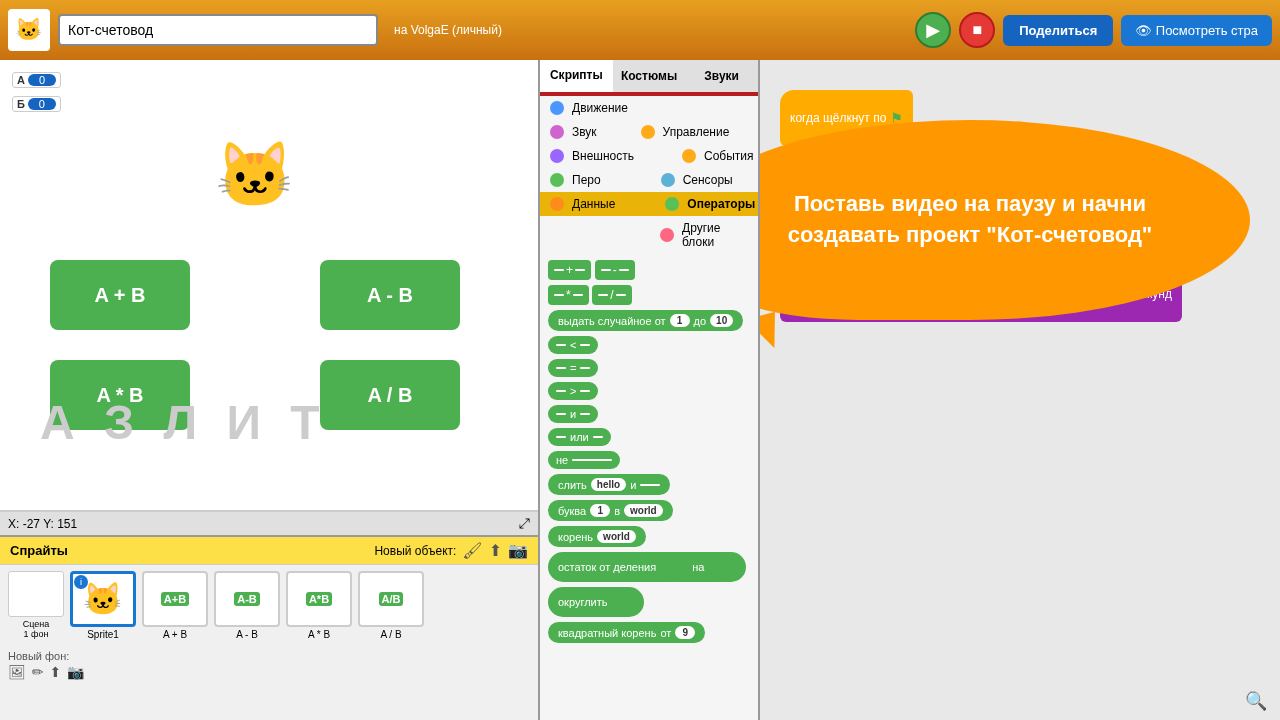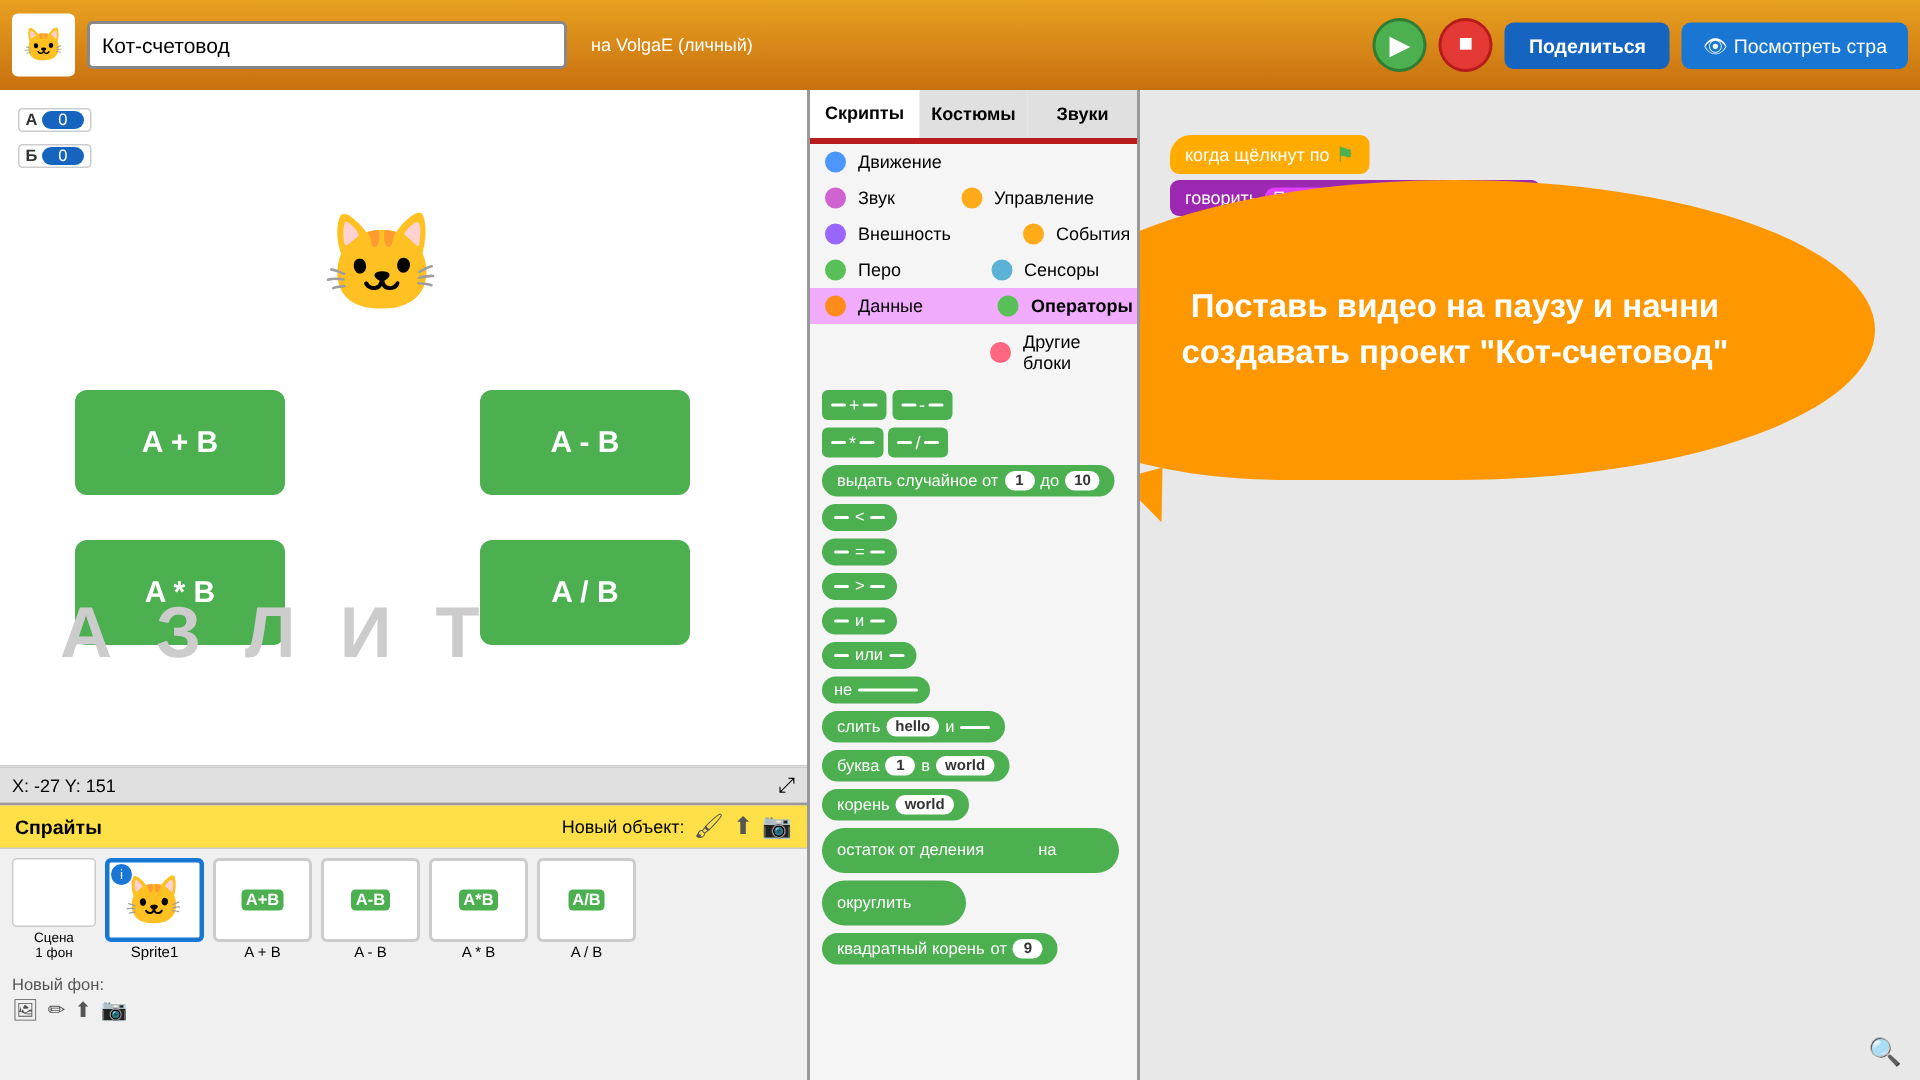--- a/index.html
+++ b/index.html
@@ -135,21 +135,21 @@
       background: #e0e0e0; border: none; font-weight: bold;
     }
     .block-tab.active { background: #fff; border-bottom: 2px solid #fff; }
 
     #categories-list { display: flex; flex-direction: column; width: 100%; }
     .cat-item {
       display: flex; align-items: center; gap: 8px; padding: 5px 10px;
       cursor: pointer; font-size: 12px;
     }
     .cat-dot { width: 14px; height: 14px; border-radius: 50%; flex-shrink: 0; }
-    .cat-item.active { background: #f0abfc; }
+    .cat-item.active { background: #eab308; }
 
     #blocks-list { padding: 6px 8px; display: flex; flex-direction: column; gap: 5px; overflow-y: auto; }
 
     .block-row { display: flex; align-items: center; }
     .scratch-block {
       display: inline-flex; align-items: center; gap: 4px;
       background: #4caf50; color: #fff; border-radius: 18px;
       padding: 4px 10px; font-size: 11px; cursor: pointer; white-space: nowrap;
     }
 
@@ -175,21 +175,21 @@
       flex: 1; background: #e8e8e8; position: relative; overflow: hidden;
     }
 
     
     #script-canvas {
       position: absolute; top: 30px; left: 20px;
       display: flex; flex-direction: column; gap: 4px;
     }
     .script-block {
       display: flex; align-items: center; gap: 4px;
-      padding: 5px 10px; border-radius: 6px; font-size: 12px; color: #fff;
+      padding: 20px 10px; border-radius: 6px; font-size: 12px; color: #fff;
       white-space: nowrap; cursor: pointer; width: fit-content;
     }
     .script-block.hat { background: #ffab00; border-top-left-radius: 14px; border-top-right-radius: 6px; }
     .script-block.say { background: #9c27b0; }
     .script-block.ask { background: #9c27b0; }
     .script-block.say2 { background: #9c27b0; }
 
     .s-input { background: #e040fb; color: #fff; border-radius: 8px; padding: 1px 6px; font-size: 11px; }
     .s-input.white { background: #fff; color: #333; }
     .s-flag { color: #4caf50; font-size: 14px; }

